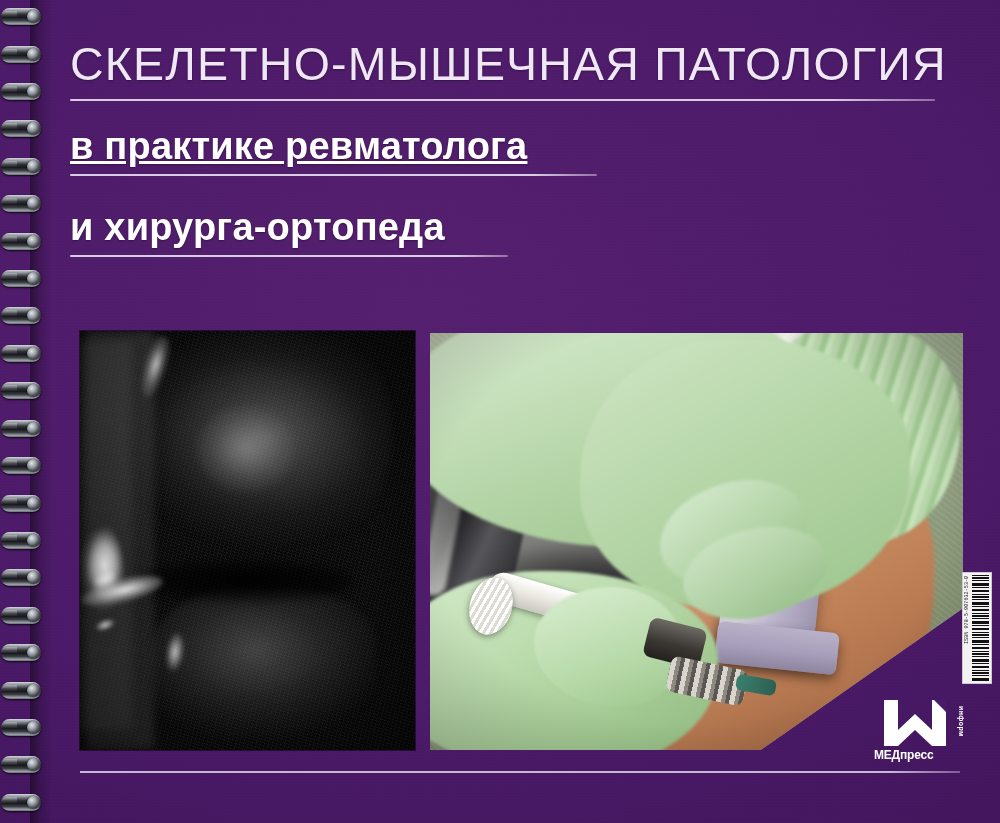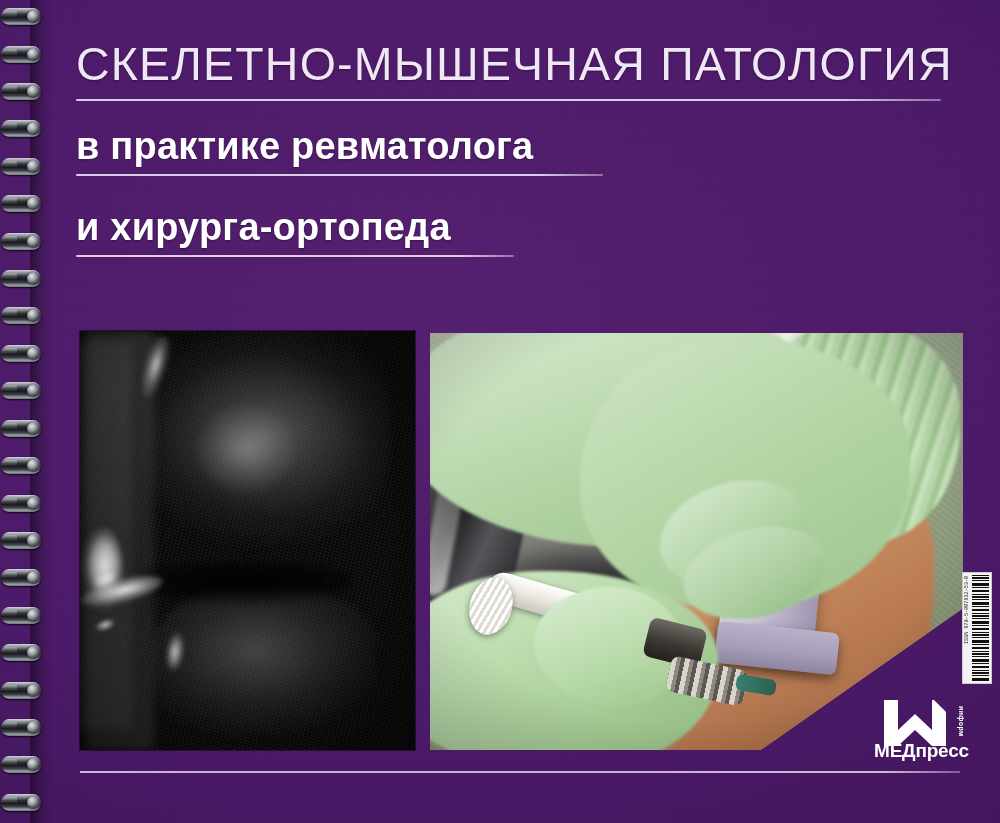--- a/index.html
+++ b/index.html
@@ -76,21 +76,21 @@
     position: absolute;
     left: 0; top: 3px;
     width: 16px; height: 11px;
     border-radius: 6px 0 0 6px;
     background: linear-gradient(180deg, rgba(255,255,255,.30), rgba(255,255,255,0) 60%);
   }
 
   
   #title-block {
     position: absolute;
-    left: 76px;
+    left: 70px;
     top: 40px;
     width: 880px;
     z-index: 20;
   }
   #main-title {
     color: #efe8f4;
     font-size: 47px;
     line-height: 1.02;
     letter-spacing: 1.2px;
     font-weight: 400;
@@ -111,21 +111,21 @@
 
   .subtitle {
     color: #ffffff;
     font-weight: bold;
     font-size: 38px;
     line-height: 1.05;
     letter-spacing: .2px;
     white-space: nowrap;
     text-shadow: 0 1px 2px rgba(0,0,0,.35);
   }
-  #sub-1 { margin-top: 26px; }
+  #sub-1 { margin-top: 26px; text-decoration: underline; }
   #sub-2 { margin-top: 32px; }
 
   
   #bottom-rule {
     position: absolute;
     left: 80px;
     top: 771px;
     width: 880px;
     height: 2px;
     background: linear-gradient(90deg, rgba(214,200,226,.9) 0%, rgba(214,200,226,.9) 92%, rgba(214,200,226,.4) 100%);
@@ -488,21 +488,21 @@
     top: 6px;
     writing-mode: vertical-rl;
     font-size: 7px;
     font-weight: bold;
     color: #ffffff;
     letter-spacing: .4px;
   }
   #logo-word {
     position: absolute;
     left: 0; bottom: 0;
-    font-size: 19px;
+    font-size: 12px;
     font-weight: bold;
     color: #ffffff;
     letter-spacing: -.2px;
     white-space: nowrap;
   }
 </style>
 </head>
 <body>
 
 <div id="cover">

